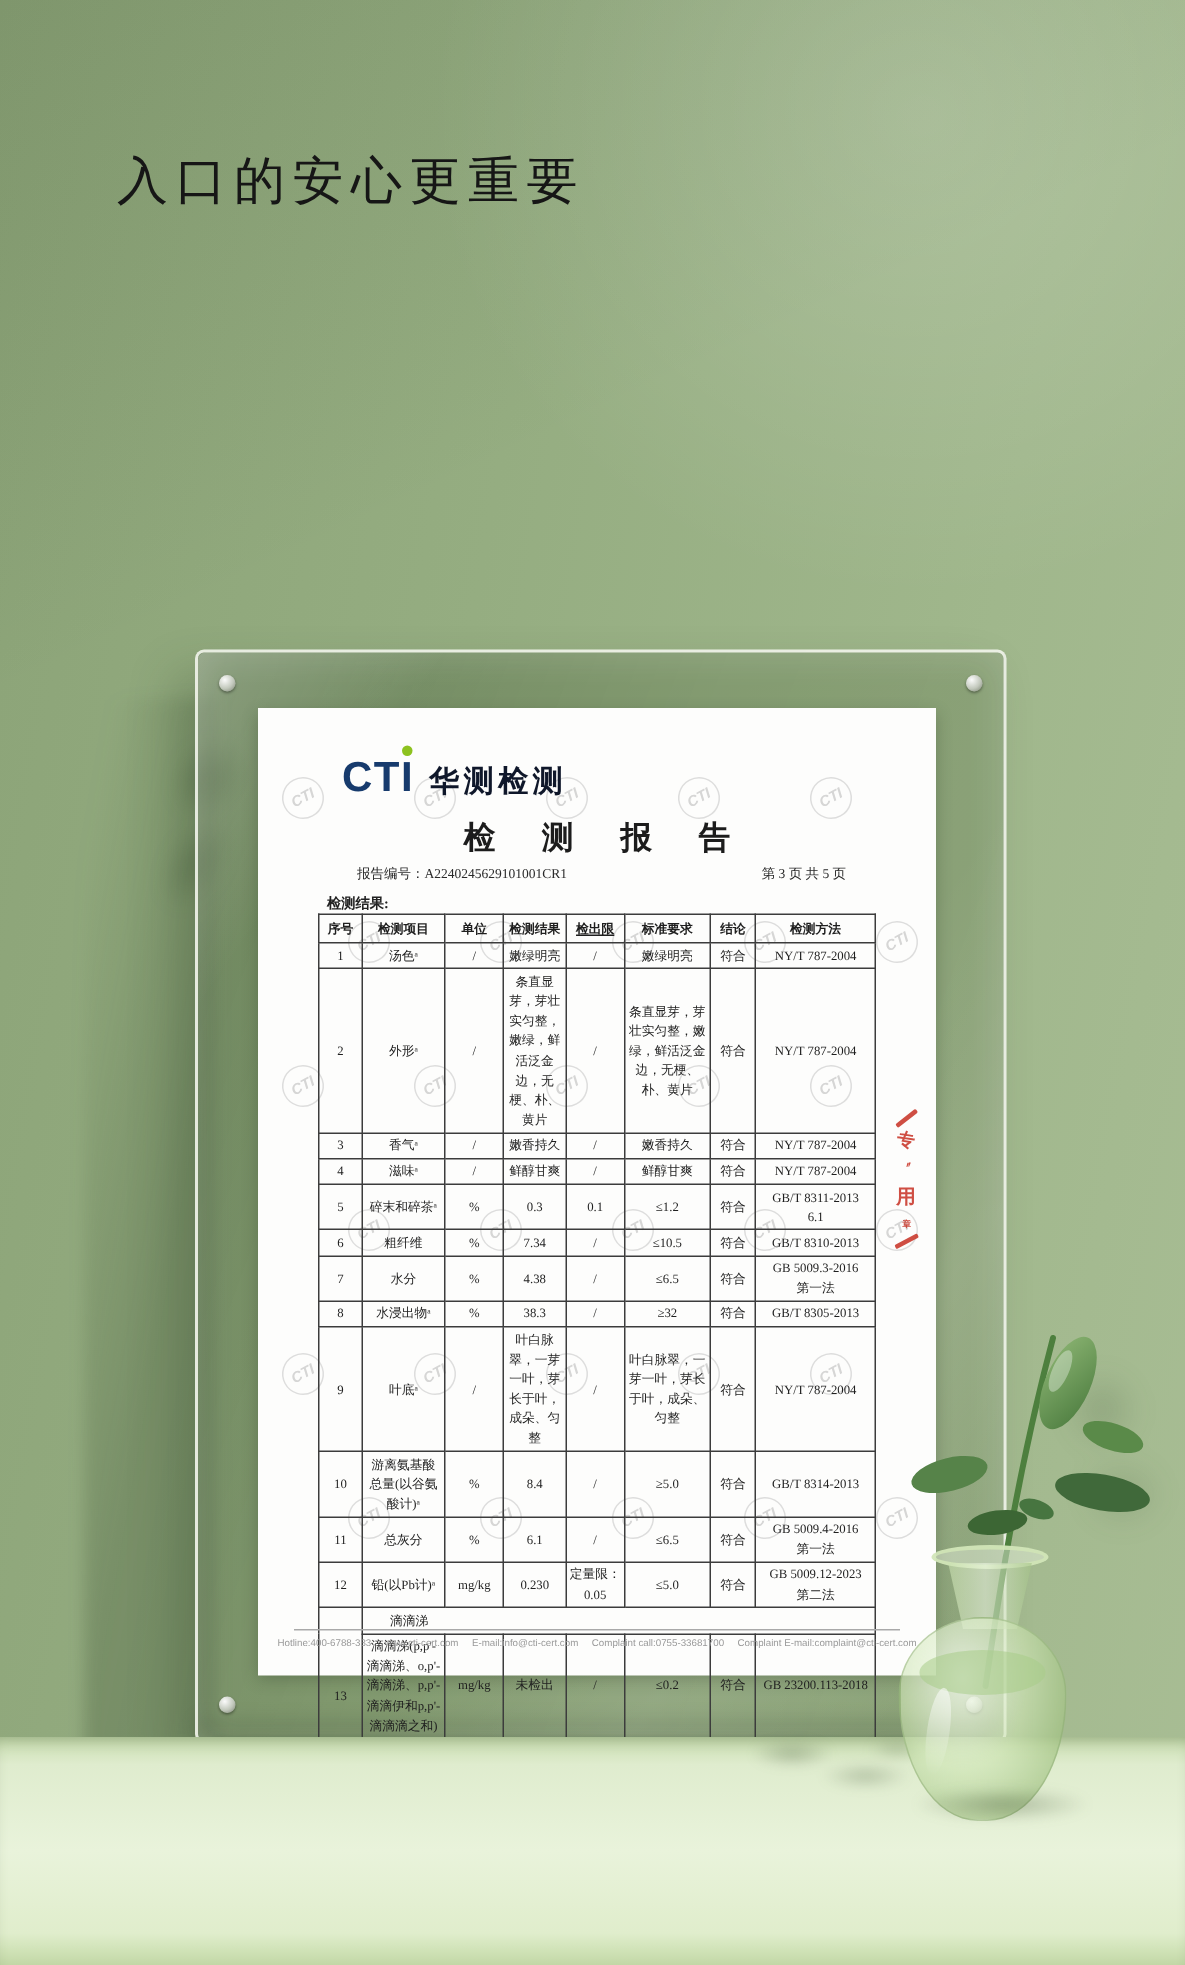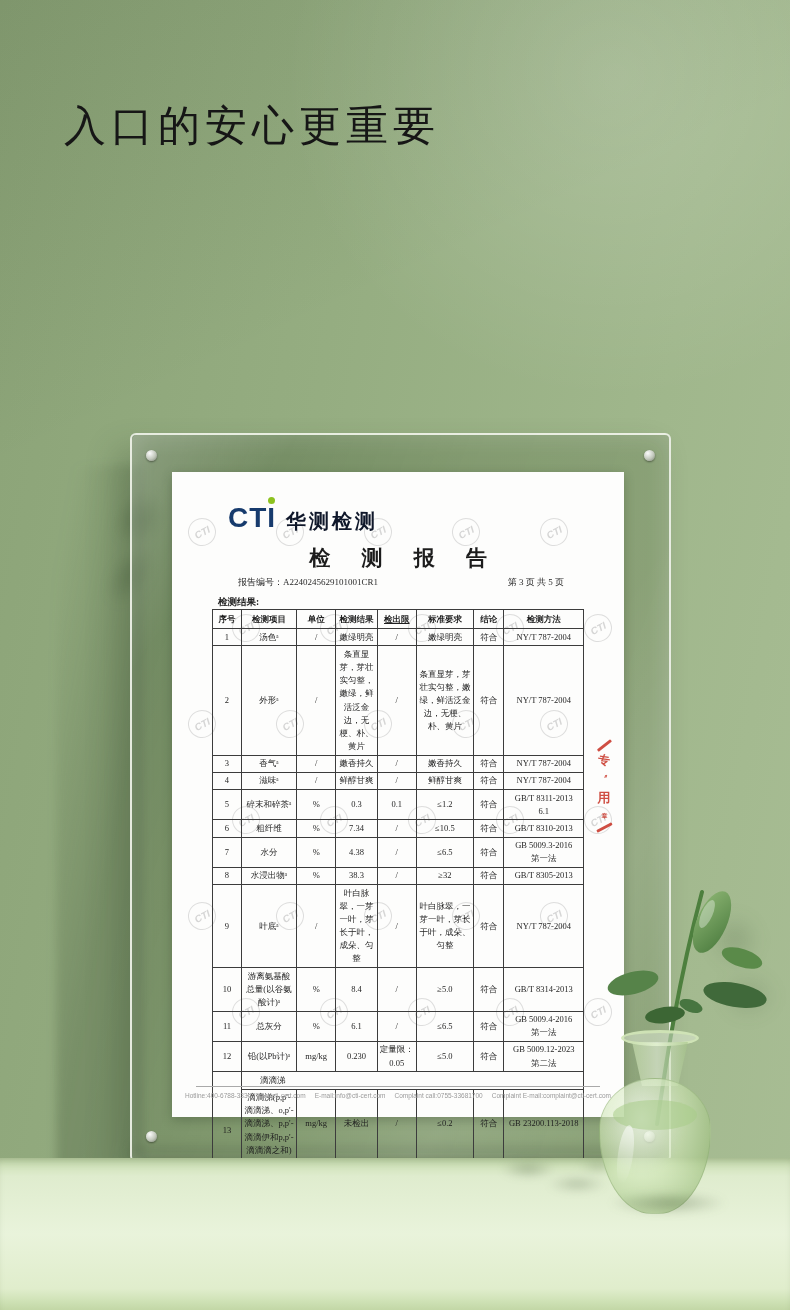--- a/index.html
+++ b/index.html
@@ -10,21 +10,21 @@
         background:linear-gradient(100deg,#8ba377 0%,#95ad81 38%,#a0b78c 72%,#a8bd94 100%);}
   .wall::after{content:"";position:absolute;inset:0;
         background:radial-gradient(ellipse 60% 35% at 78% 6%,rgba(255,255,255,.16),transparent 70%),
                    linear-gradient(155deg,rgba(20,35,15,.10),transparent 28%);}
   .floor{position:absolute;left:0;top:1158px;width:790px;height:152px;
         background:linear-gradient(180deg,#c7dcae 0%,#dfecce 12%,#e9f3db 50%,#e0edcc 86%,#cfe2b6 94%,#c2d7a6 100%);
         box-shadow:inset 0 7px 9px -5px rgba(70,90,55,.35);}
   
   .headline{position:absolute;left:62px;top:68px;color:#131313;}
   .headline h1{margin:0;font-size:84px;line-height:1.27;font-weight:800;letter-spacing:4px;}
-  .headline p{margin:30px 0 0 2px;font-size:42px;font-weight:500;letter-spacing:5px;color:#161616;}
+  .headline p{margin:30px 0 0 16px;font-size:34px;font-weight:500;letter-spacing:5px;color:#161616;}
   
   .shadow-frame-wall{position:absolute;left:56px;top:466px;width:88px;height:702px;
         background:linear-gradient(100deg,rgba(48,68,40,0) 8%,rgba(48,68,40,.26) 58%,rgba(48,68,40,.30) 100%);
         filter:blur(5px);transform:skewY(-1deg);}
   .shadow-leaf-wall{position:absolute;left:84px;top:482px;width:80px;height:160px;filter:blur(6px);
         background:radial-gradient(ellipse 42% 26% at 38% 22%,rgba(44,64,38,.30),transparent 70%),
                    radial-gradient(ellipse 34% 30% at 66% 55%,rgba(44,64,38,.26),transparent 70%);
         transform:rotate(32deg);}
   .shadow-frame-floor{position:absolute;left:132px;top:1146px;width:534px;height:26px;
         background:linear-gradient(180deg,rgba(60,80,48,.38),rgba(60,80,48,0));filter:blur(5px);}

